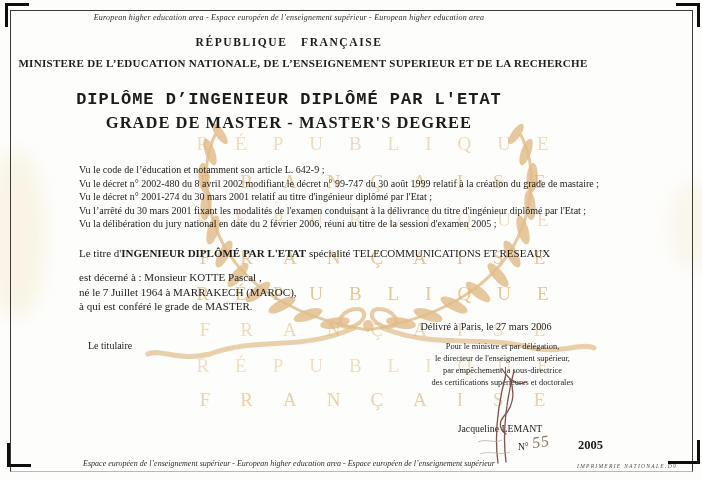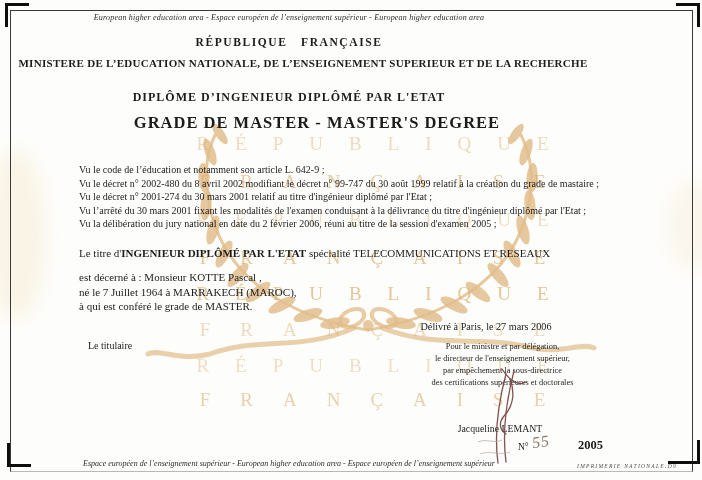--- a/index.html
+++ b/index.html
@@ -10,21 +10,21 @@
   .bracket{position:absolute;width:21px;height:21px;pointer-events:none;}
   .br-tl{left:5px;top:3px;border-left:3px solid #0d0d0d;border-top:3px solid #0d0d0d;}
   .br-tr{left:676px;top:3px;border-right:3px solid #0d0d0d;border-top:3px solid #0d0d0d;}
   .br-bl{left:7px;top:443px;border-left:3px solid #0d0d0d;border-bottom:3px solid #0d0d0d;}
   .br-br{left:668px;top:440px;width:29px;border-right:3px solid #0d0d0d;border-bottom:3px solid #0d0d0d;}
   .abs{position:absolute;}
   .ctr{left:0;width:578px;text-align:center;}
   .band{font-style:italic;font-size:8px;letter-spacing:.2px;color:#2a2a2a;}
   .republic{font-weight:bold;font-size:11.5px;letter-spacing:1.6px;word-spacing:9px;}
   .ministry{font-weight:bold;font-size:11px;letter-spacing:.3px;}
-  .title1{font-weight:bold;font-size:12px;letter-spacing:1px;}
+  .title1{font-weight:bold;font-size:17px;letter-spacing:1px;font-family:Liberation Mono, monospace;}
   .title2{font-weight:bold;font-size:16.5px;letter-spacing:1px;}
   .recital{font-size:10px;white-space:nowrap;line-height:13.5px;}
   .bodyline{font-size:11px;white-space:nowrap;}
   .bold{font-weight:bold;}
   .delivered{font-size:10.2px;}
   .delegation{font-size:8.4px;line-height:12px;}
   .signer{font-size:9.8px;}
   .holder{font-size:10px;}
   .numlabel{font-size:9.5px;}
   .numhand{font-size:16px;font-style:italic;color:#8a7868;transform:rotate(-9deg);letter-spacing:1px;}
@@ -94,21 +94,21 @@
       <ellipse cx="392" cy="56" rx="15" ry="5.5" transform="rotate(95 392 56)"></ellipse>
       <ellipse cx="386" cy="30" rx="14" ry="5" transform="rotate(110 386 30)"></ellipse>
       <ellipse cx="376" cy="12" rx="12" ry="4.5" transform="rotate(125 376 12)"></ellipse>
     </g>
   </svg>
 
   <div class="abs ctr band txt" style="top:13px;">European higher education area -  Espace européen de l’enseignement supérieur  - European higher education area</div>
   <div class="abs ctr republic txt" style="top:36px;">RÉPUBLIQUE   FRANÇAISE</div>
   <div class="abs ctr ministry txt" style="top:57px;padding-left:14px;">MINISTERE DE L’EDUCATION NATIONALE, DE L’ENSEIGNEMENT SUPERIEUR ET DE LA RECHERCHE</div>
   <div class="abs ctr title1 txt" style="top:90px;">DIPLÔME D’INGENIEUR DIPLÔMÉ PAR L'ETAT</div>
-  <div class="abs ctr title2 txt" style="top:113px;padding-left:28px;">GRADE DE MASTER - MASTER'S DEGREE</div>
+  <div class="abs ctr title2 txt" style="top:113px;">GRADE DE MASTER - MASTER'S DEGREE</div>
 
   <div class="abs txt" style="left:79px;top:163px;">
     <div class="recital">Vu le code de l’éducation et notamment son article L. 642-9 ;</div>
     <div class="recital">Vu le décret n° 2002-480 du 8 avril 2002 modifiant le décret n° 99-747 du 30 août 1999 relatif à la création du grade de mastaire ;</div>
     <div class="recital">Vu le décret n° 2001-274 du 30 mars 2001 relatif au titre d'ingénieur diplômé par l'Etat ;</div>
     <div class="recital">Vu l’arrêté du 30 mars 2001 fixant les modalités de l'examen conduisant à la délivrance du titre d'ingénieur diplômé par l'Etat ;</div>
     <div class="recital">Vu la délibération du jury national en date du 2 février 2006, réuni au titre de la session d'examen 2005 ;</div>
   </div>
 
   <div class="abs bodyline txt" style="left:79px;top:247px;"><span>Le titre d'</span><span class="bold">INGENIEUR DIPLÔMÉ PAR L'ETAT</span><span> spécialité TELECOMMUNICATIONS ET RESEAUX</span></div>

